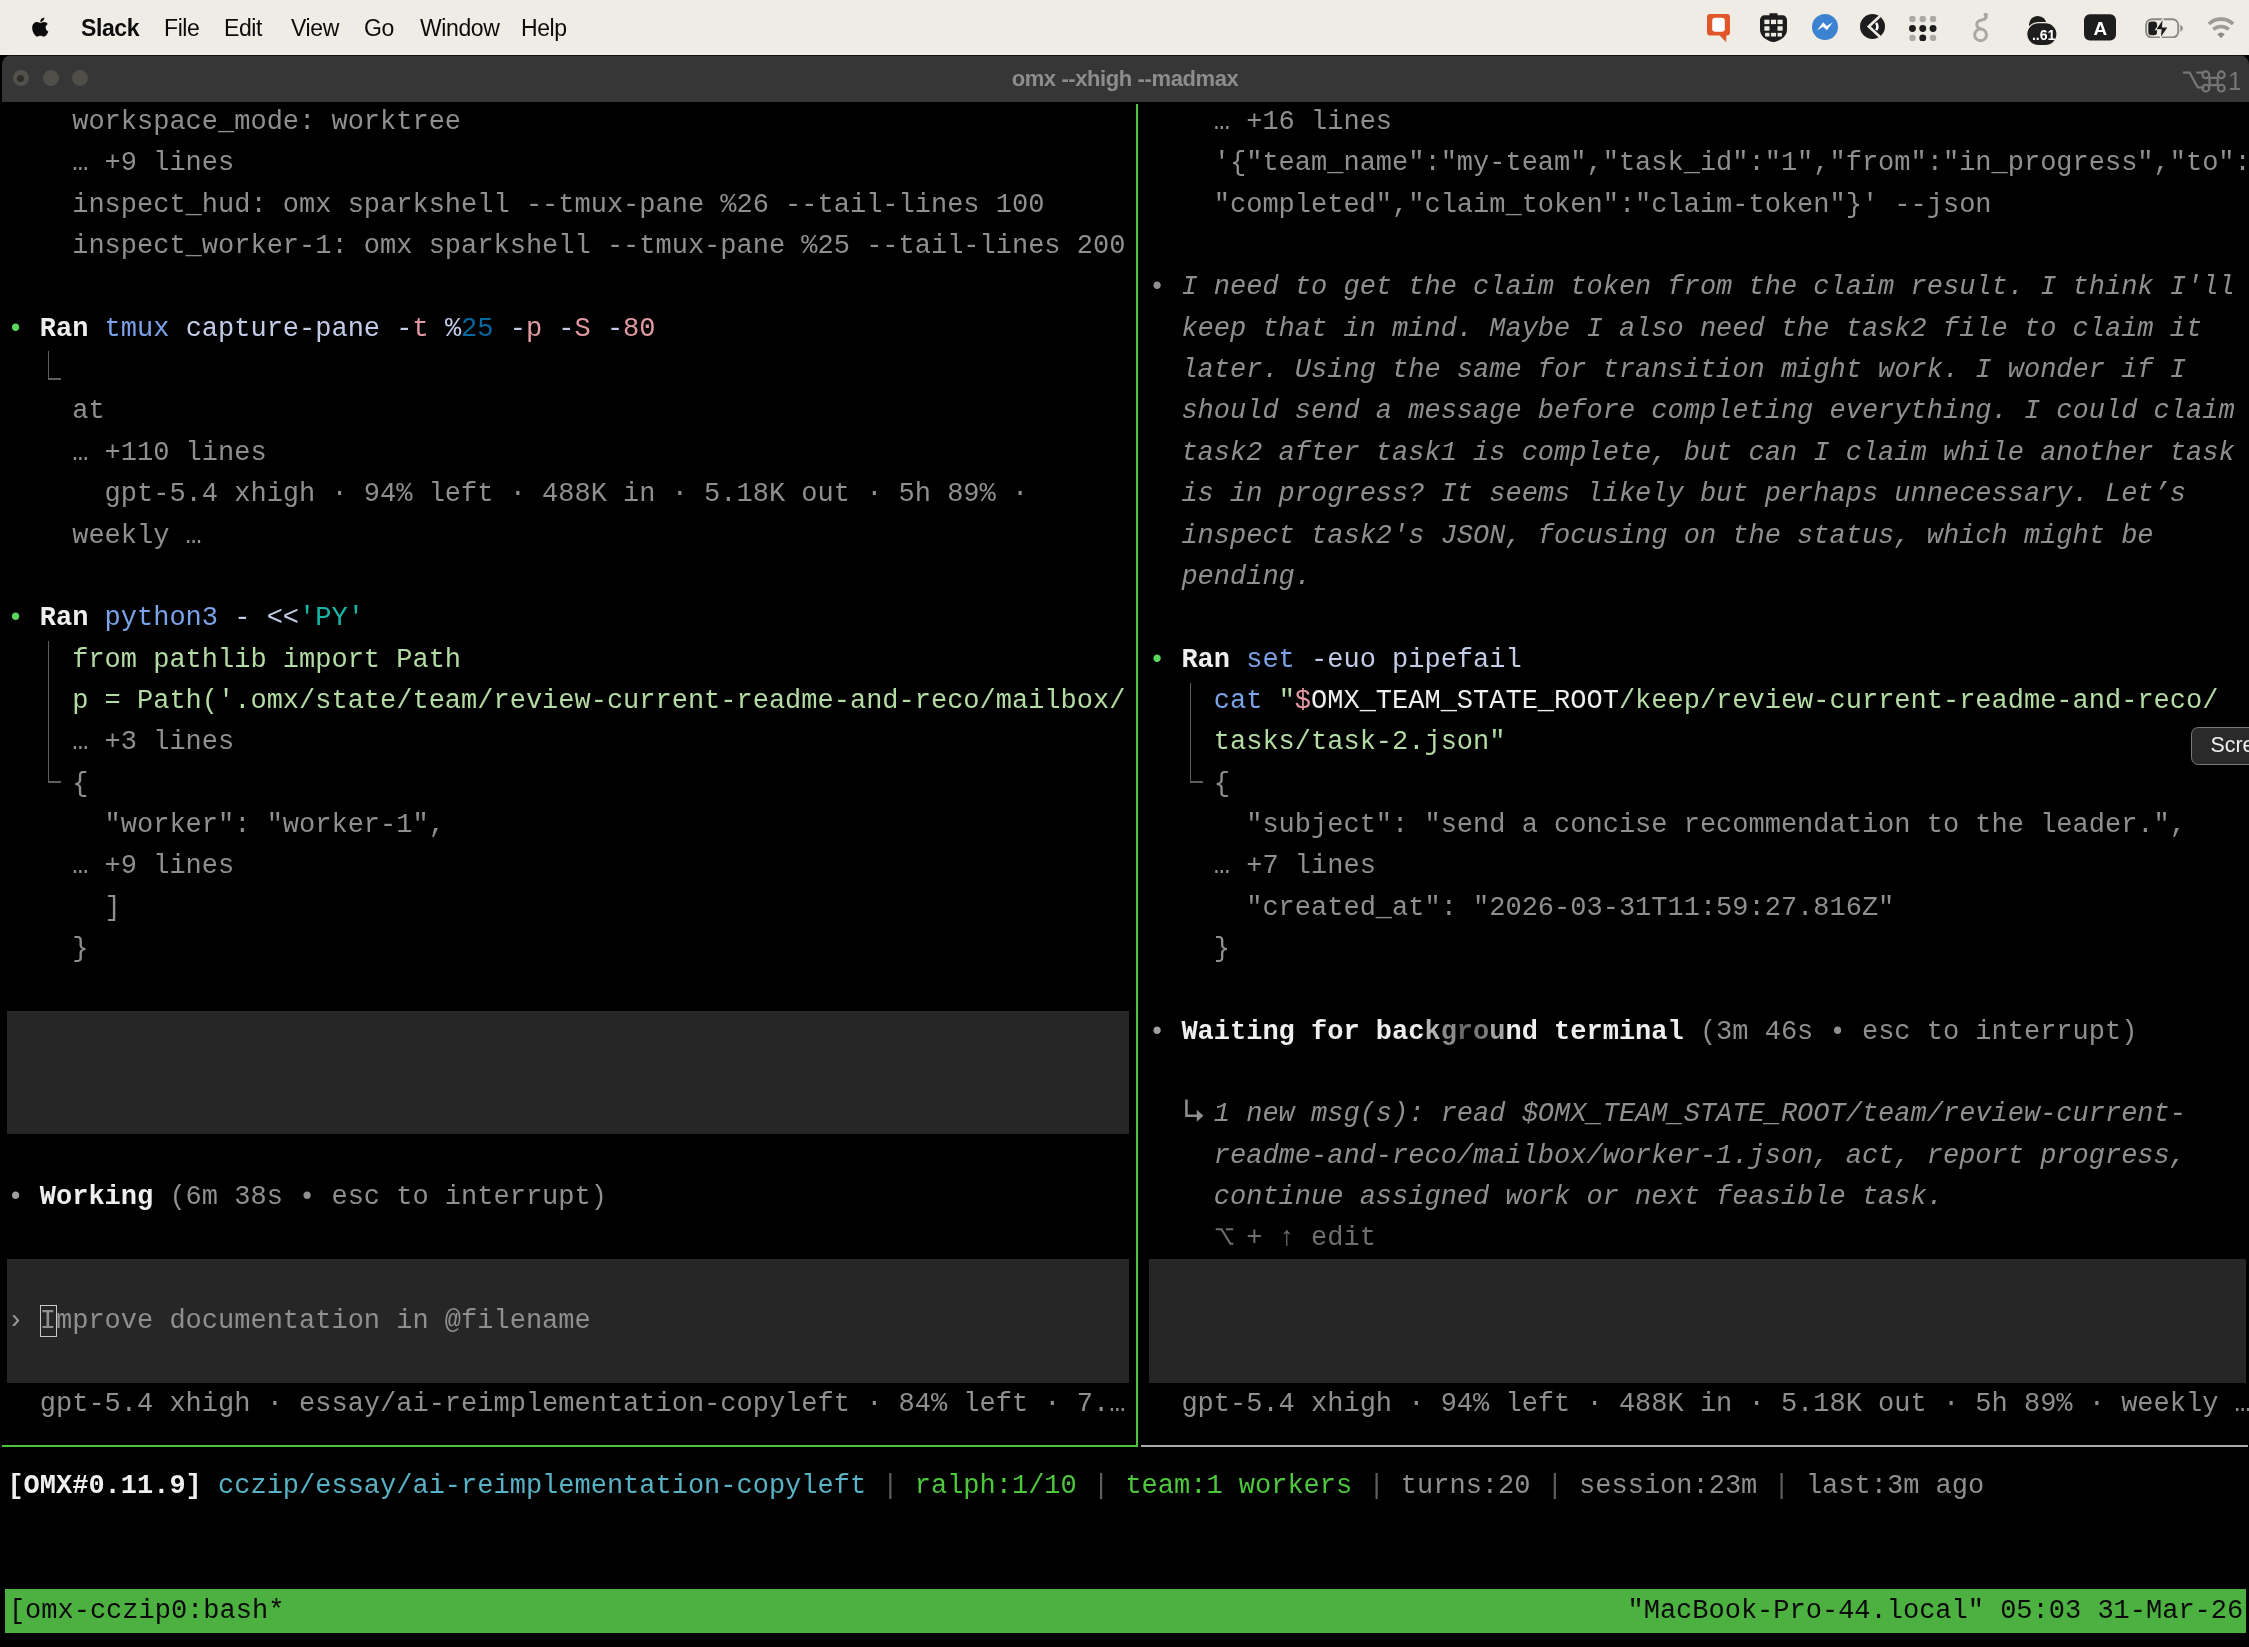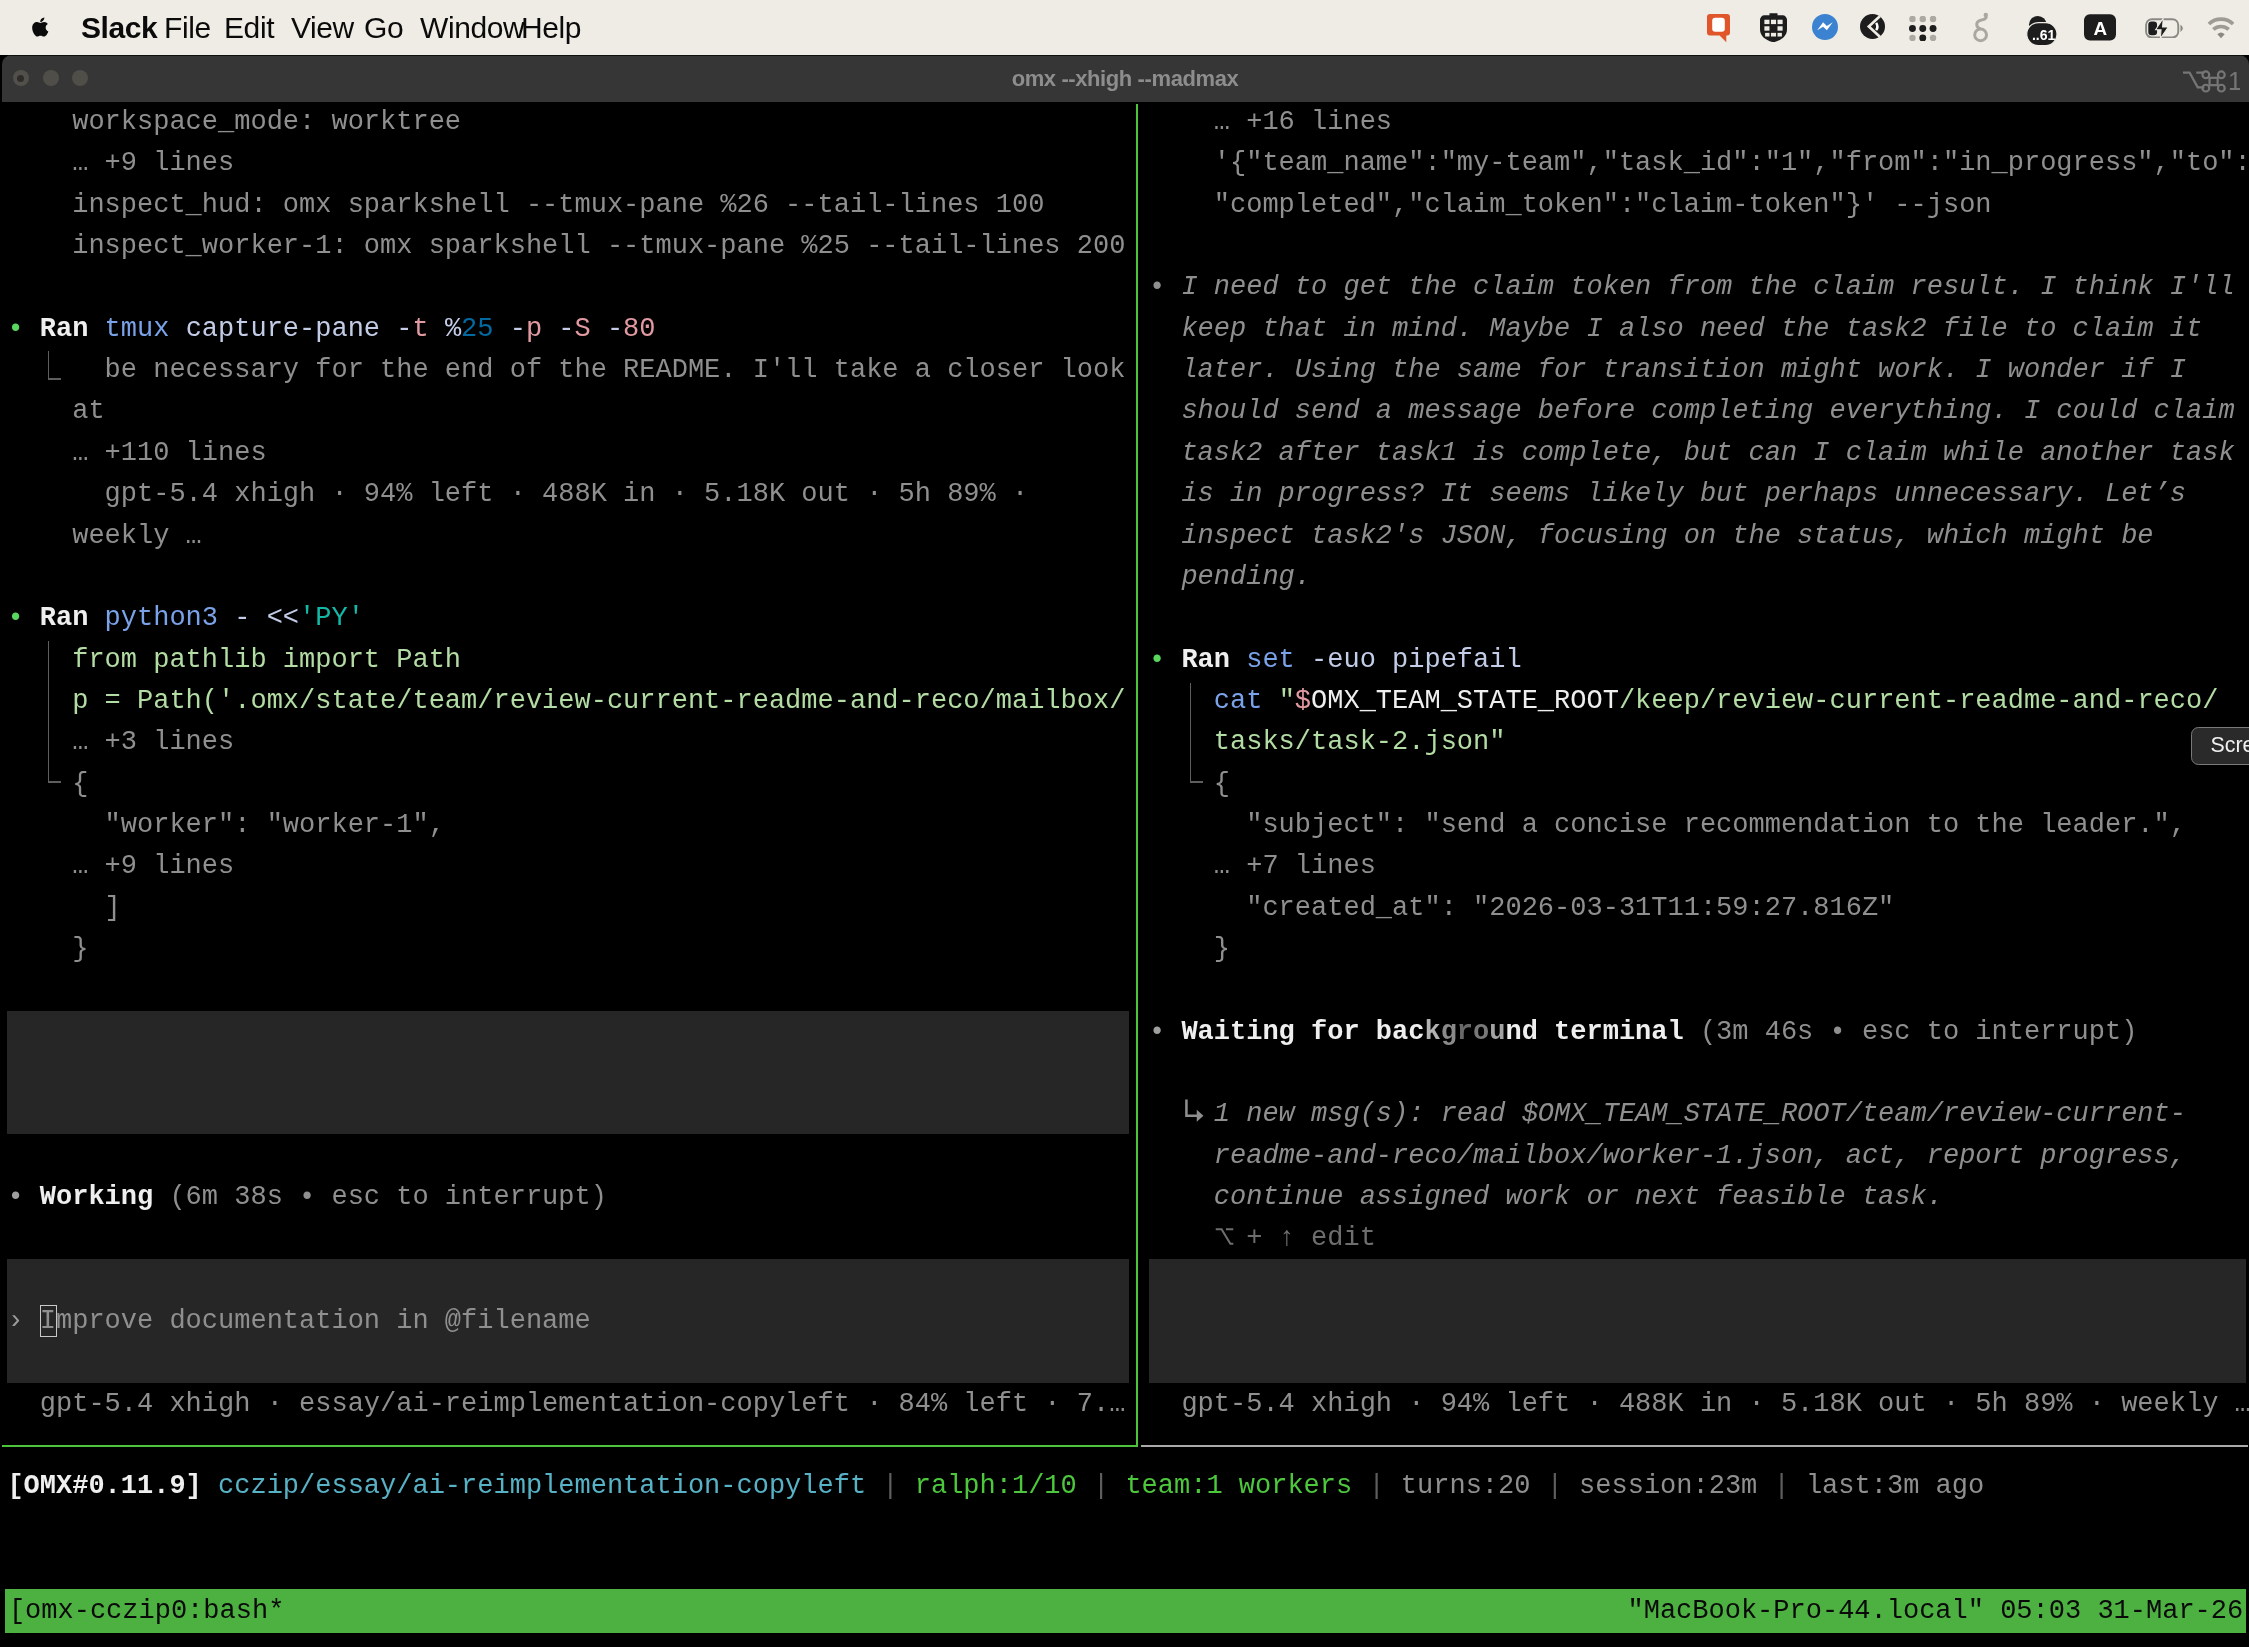--- a/index.html
+++ b/index.html
@@ -1,21 +1,21 @@
 <!DOCTYPE html>
 <html style="font-size:11.8px"><head><meta charset="utf-8">
 <style>
   * { margin:0; padding:0; box-sizing:border-box; }
   html,body { width:2250px; height:1648px; background:#000; overflow:hidden; }
   body { font-family:"Liberation Sans", sans-serif; position:relative; }
   .abs { position:absolute; }
 
   
   #menubar { position:absolute; left:0; top:0; width:2250px; height:55px; background:#EEECE4; }
-  .mi { position:absolute; top:0; height:37px; line-height:56px; font-size:30px; color:#0b0b0b; letter-spacing:-0.4px; }
+  .mi { position:absolute; top:0; height:37px; line-height:56px; font-size:23px; color:#0b0b0b; letter-spacing:-0.4px; }
 
   
   #win { position:absolute; left:1.5px; top:55px; width:2247px; height:1593px;
          background:#000; border-radius:9.6px 9.6px 0 0; overflow:hidden; }
   #titlebar { position:absolute; left:0; top:0; width:100%; height:47px; background:#363636;
               border-top:1.5px solid #101010; }
   #title { position:absolute; top:0; left:0; width:100%; text-align:center; line-height:45px;
            font-size:22px; font-weight:700; color:#8D8D8D; letter-spacing:-0.4px; }
   .tl { position:absolute; top:14px; width:16px; height:16px; border-radius:50%; background:#52504B; }
 
@@ -80,21 +80,20 @@
     <div class="hline" style="left:46px; top:677px; width:13.3px"></div>
     <div class="vline" style="left:1188px; top:579px; height:100px"></div>
     <div class="hline" style="left:1188px; top:677px; width:13.3px"></div>
 
     <div style="position:absolute; left:-1.5px; top:-103px; width:2250px; height:1648px">
       <div class="r " style="top:101px;left:7.4px">    workspace_mode: worktree</div>
 <div class="r " style="top:142px;left:7.4px">    … +9 lines</div>
 <div class="r " style="top:184px;left:7.4px">    inspect_hud: omx sparkshell --tmux-pane %26 --tail-lines 100</div>
 <div class="r " style="top:225px;left:7.4px">    inspect_worker-1: omx sparkshell --tmux-pane %25 --tail-lines 200</div>
 <div class="r " style="top:308px;left:7.4px"><span class="gb">•</span> <span class="w">Ran</span> <span class="b">tmux</span> <span class="a">capture-pane</span> <span class="a">-</span><span class="p">t</span> <span class="a">%</span><span class="o">25</span> <span class="a">-</span><span class="p">p</span> <span class="a">-</span><span class="p">S</span> <span class="a">-</span><span class="p">80</span></div>
-<div class="r " style="top:349px;left:7.4px">      be necessary for the end of the README. I'll take a closer look</div>
 <div class="r " style="top:390px;left:7.4px">    at</div>
 <div class="r " style="top:432px;left:7.4px">    … +110 lines</div>
 <div class="r " style="top:473px;left:7.4px">      gpt-5.4 xhigh · 94% left · 488K in · 5.18K out · 5h 89% ·</div>
 <div class="r " style="top:515px;left:7.4px">    weekly …</div>
 <div class="r " style="top:597px;left:7.4px"><span class="gb">•</span> <span class="w">Ran</span> <span class="b">python3</span> <span class="a">-</span> <span class="a">&lt;&lt;</span><span class="v">'PY'</span></div>
 <div class="r " style="top:639px;left:7.4px">    <span class="gr">from pathlib import Path</span></div>
 <div class="r " style="top:680px;left:7.4px">    <span class="gr">p = Path('.omx/state/team/review-current-readme-and-reco/mailbox/</span></div>
 <div class="r " style="top:721px;left:7.4px">    … +3 lines</div>
 <div class="r " style="top:763px;left:7.4px">    {</div>
 <div class="r " style="top:804px;left:7.4px">      "worker": "worker-1",</div>

